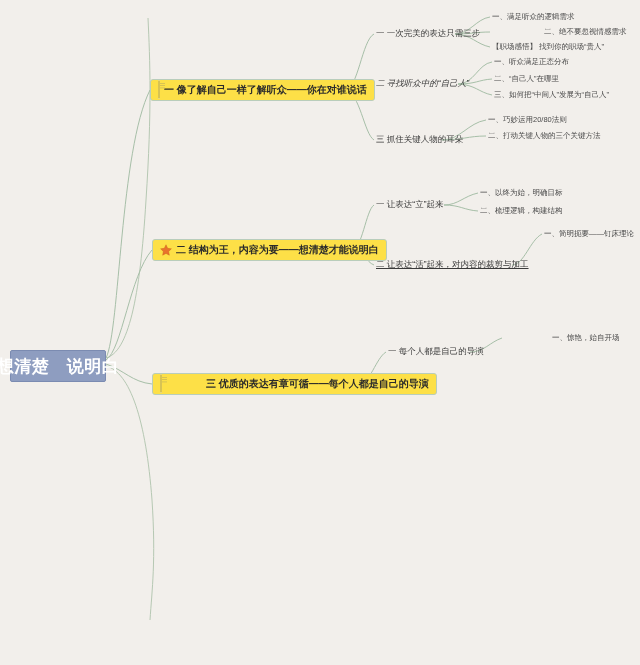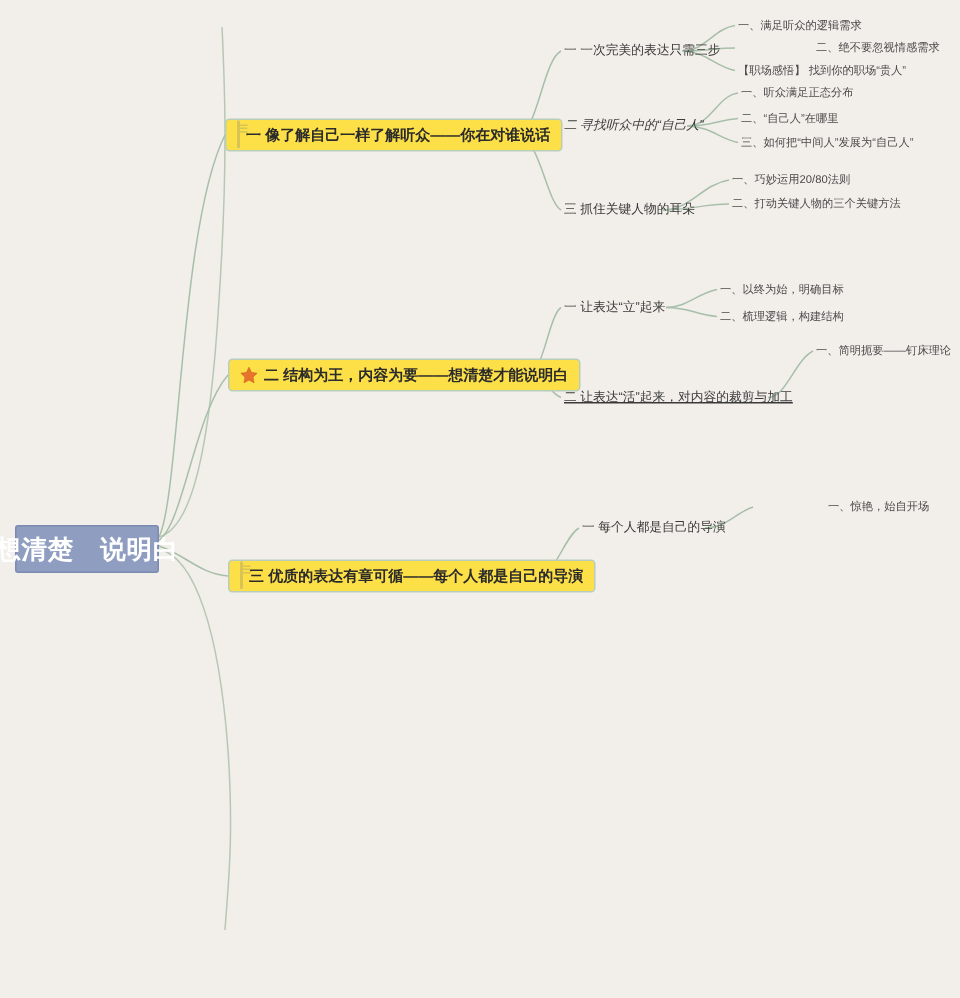--- a/index.html
+++ b/index.html
@@ -197,21 +197,21 @@
   </div>
 
   <div class="l2-node" style="left:376px; top:199px;">一 让表达“立”起来</div>
   <div class="l2-node" style="left:376px; top:259px;text-decoration:underline;">二 让表达“活”起来，对内容的裁剪与加工</div>
 
   <div class="l3-node" style="left:480px; top:188px;">一、以终为始，明确目标</div>
   <div class="l3-node" style="left:480px; top:206px;">二、梳理逻辑，构建结构</div>
 
   <div class="l3-node" style="left:544px; top:229px;">一、简明扼要——钉床理论</div>
 
-  <div class="l1-node" style="left:152px; top:373px;">
+  <div class="l1-node" style="left:152px; top:373px;gap:40px;">
     <span class="l1-icon"><span class="icon-book"></span></span>
     <span class="l1-label">三 优质的表达有章可循——每个人都是自己的导演</span>
   </div>
 
   <div class="l2-node" style="left:388px; top:346px;">一 每个人都是自己的导演</div>
 
   <div class="l3-node" style="left:504px; top:333px;margin-left:48px;">一、惊艳，始自开场</div>
 
 </div>
 

